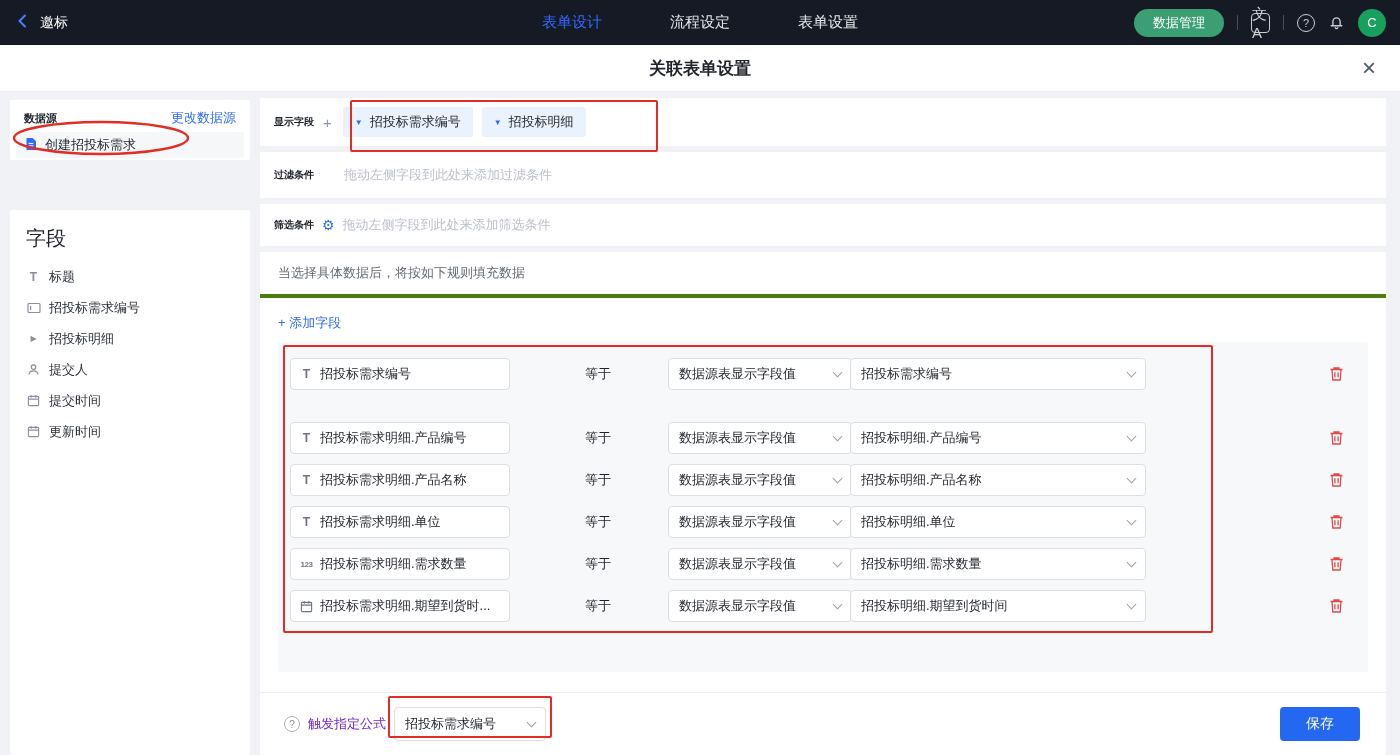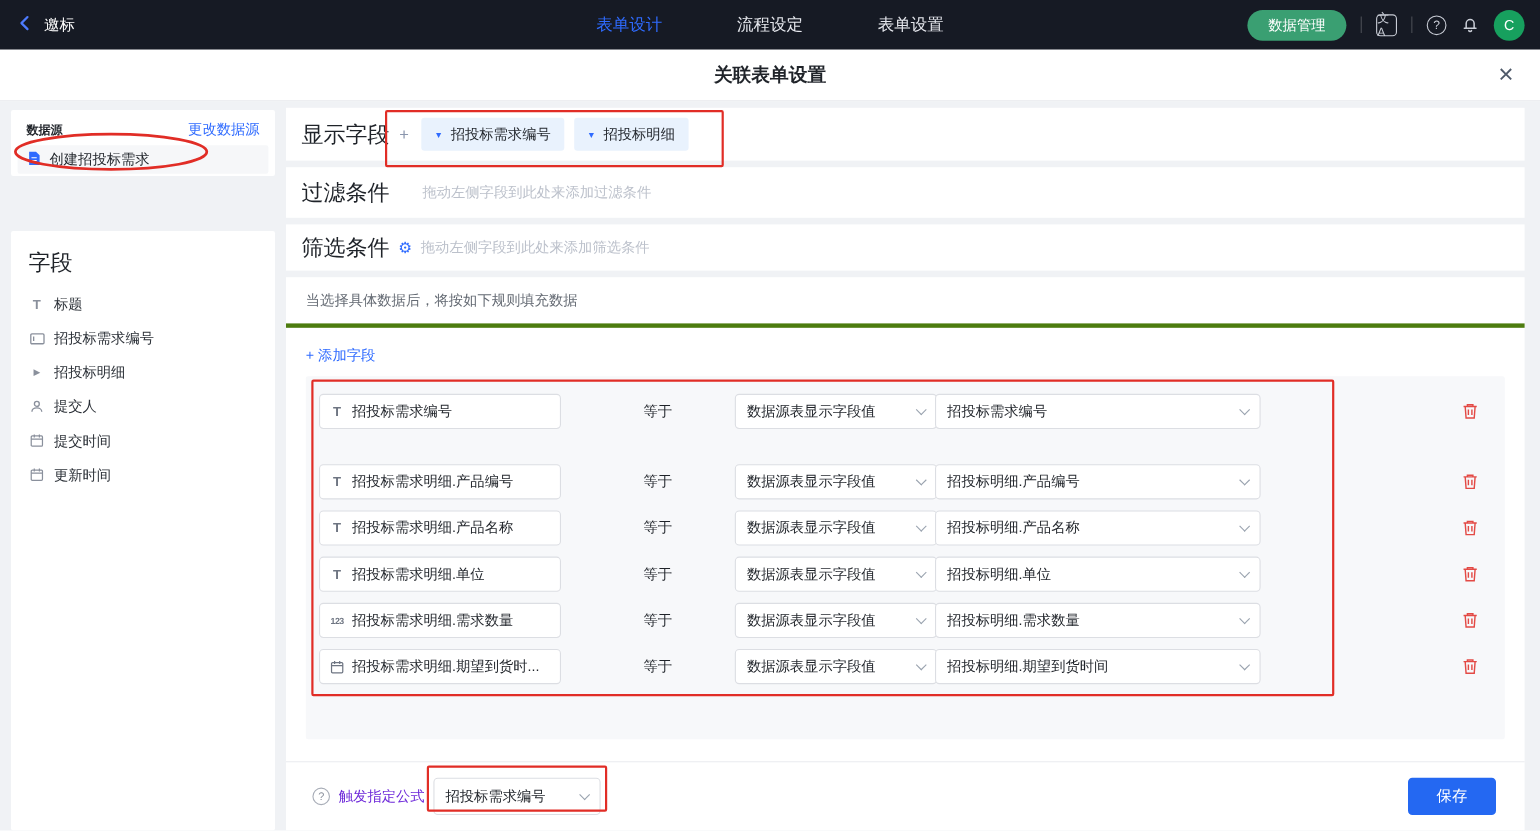--- a/index.html
+++ b/index.html
@@ -17,21 +17,21 @@
   .topbar-tabs{position:absolute;left:50%;top:0;height:45px;transform:translateX(-50%);
     display:flex;align-items:center;gap:68px}
   .tab{color:#e6e8ee;font-size:15px;cursor:pointer;white-space:nowrap}
   .tab.active{color:var(--c-accent,#4d7bfe)}
   .topbar-right{display:flex;align-items:center;gap:13px}
   .pill{background:var(--c-green,#3a9f72);color:#fff;font-size:13px;height:28px;padding:0 19px;
     border-radius:14px;display:flex;align-items:center;cursor:pointer;white-space:nowrap}
   .tb-sep{width:1px;height:15px;background:rgba(255,255,255,.22)}
   .tb-icon{color:#c9cdd6;display:flex;align-items:center;justify-content:center;cursor:pointer}
   .lang-box{width:19px;height:20px;border:1.4px solid #c9cdd6;border-radius:4px;
-    display:flex;align-items:center;justify-content:center;font-size:11px;color:#c9cdd6}
+    display:flex;align-items:center;justify-content:center;font-size:15px;color:#c9cdd6}
   .help-circle{width:18px;height:18px;border:1.4px solid #c9cdd6;border-radius:50%;
     display:flex;align-items:center;justify-content:center;font-size:11px;color:#c9cdd6}
   .avatar{width:28px;height:28px;border-radius:50%;background:#17a05e;color:#fff;font-size:13px;
     display:flex;align-items:center;justify-content:center;cursor:pointer}
   
   .modal-header{position:absolute;top:45px;left:0;width:1400px;height:47px;background:#fff;
     display:flex;align-items:center;justify-content:center;border-bottom:1px solid #ebedf0;z-index:4}
   .modal-title{font-size:17px;font-weight:bold;color:#1f2329}
   .modal-close{position:absolute;right:24px;top:50%;transform:translateY(-50%);font-size:24px;
     color:#4e5969;cursor:pointer;line-height:1}
@@ -52,21 +52,21 @@
   .icon-T-dark::before{content:"T";font-size:12px;font-weight:bold;color:#6e7582}
   .icon-123::before{content:"123";font-size:8px;font-weight:bold;letter-spacing:-.5px;color:#6e7582}
   .icon-I::before{content:"Ⅰ";font-family:"Liberation Serif","DejaVu Serif",serif;font-size:12px;color:#8a909c}
   .icon-tri::before{content:"▶";font-size:8px;color:#8a909c}
   
   .main{position:absolute;left:260px;top:92px;right:14px;bottom:0}
   .mrow{position:absolute;left:0;right:0;background:#fff;display:flex;align-items:center;padding:0 14px}
   .row-display{top:6px;height:48px;gap:9px}
   .row-filter{top:60px;height:46px;gap:30px}
   .row-sift{top:112px;height:42px;gap:8px}
-  .mrow-label{font-size:20px;font-weight:normal;white-space:nowrap}
+  .mrow-label{font-size:10px;font-weight:bold;white-space:nowrap}
   .plus-mini{color:#8a96ad;font-size:15px;cursor:pointer;margin-right:2px}
   .placeholder{color:#bcc1cb;font-size:13px;white-space:nowrap}
   .gear{color:var(--c-accent,#2f6bff);font-size:14px;cursor:pointer}
   .chip{display:flex;align-items:center;gap:7px;background:#e9f2fd;border-radius:3px;height:30px;
     padding:0 12px;font-size:13px;color:#1f2329;cursor:pointer;white-space:nowrap}
   .chip-caret{font-size:8px;color:var(--c-accent,#2f6bff)}
   .block-main{position:absolute;top:160px;left:0;right:0;bottom:0;background:#fff}
   .hint-row{height:46px;display:flex;align-items:center;padding:0 18px;border-bottom:4px solid #4d7c0f;
     font-size:13px;color:#646a73}
   .add-field{position:absolute;top:62px;left:18px;font-size:13px;color:var(--c-accent,#2f6bff);cursor:pointer}

